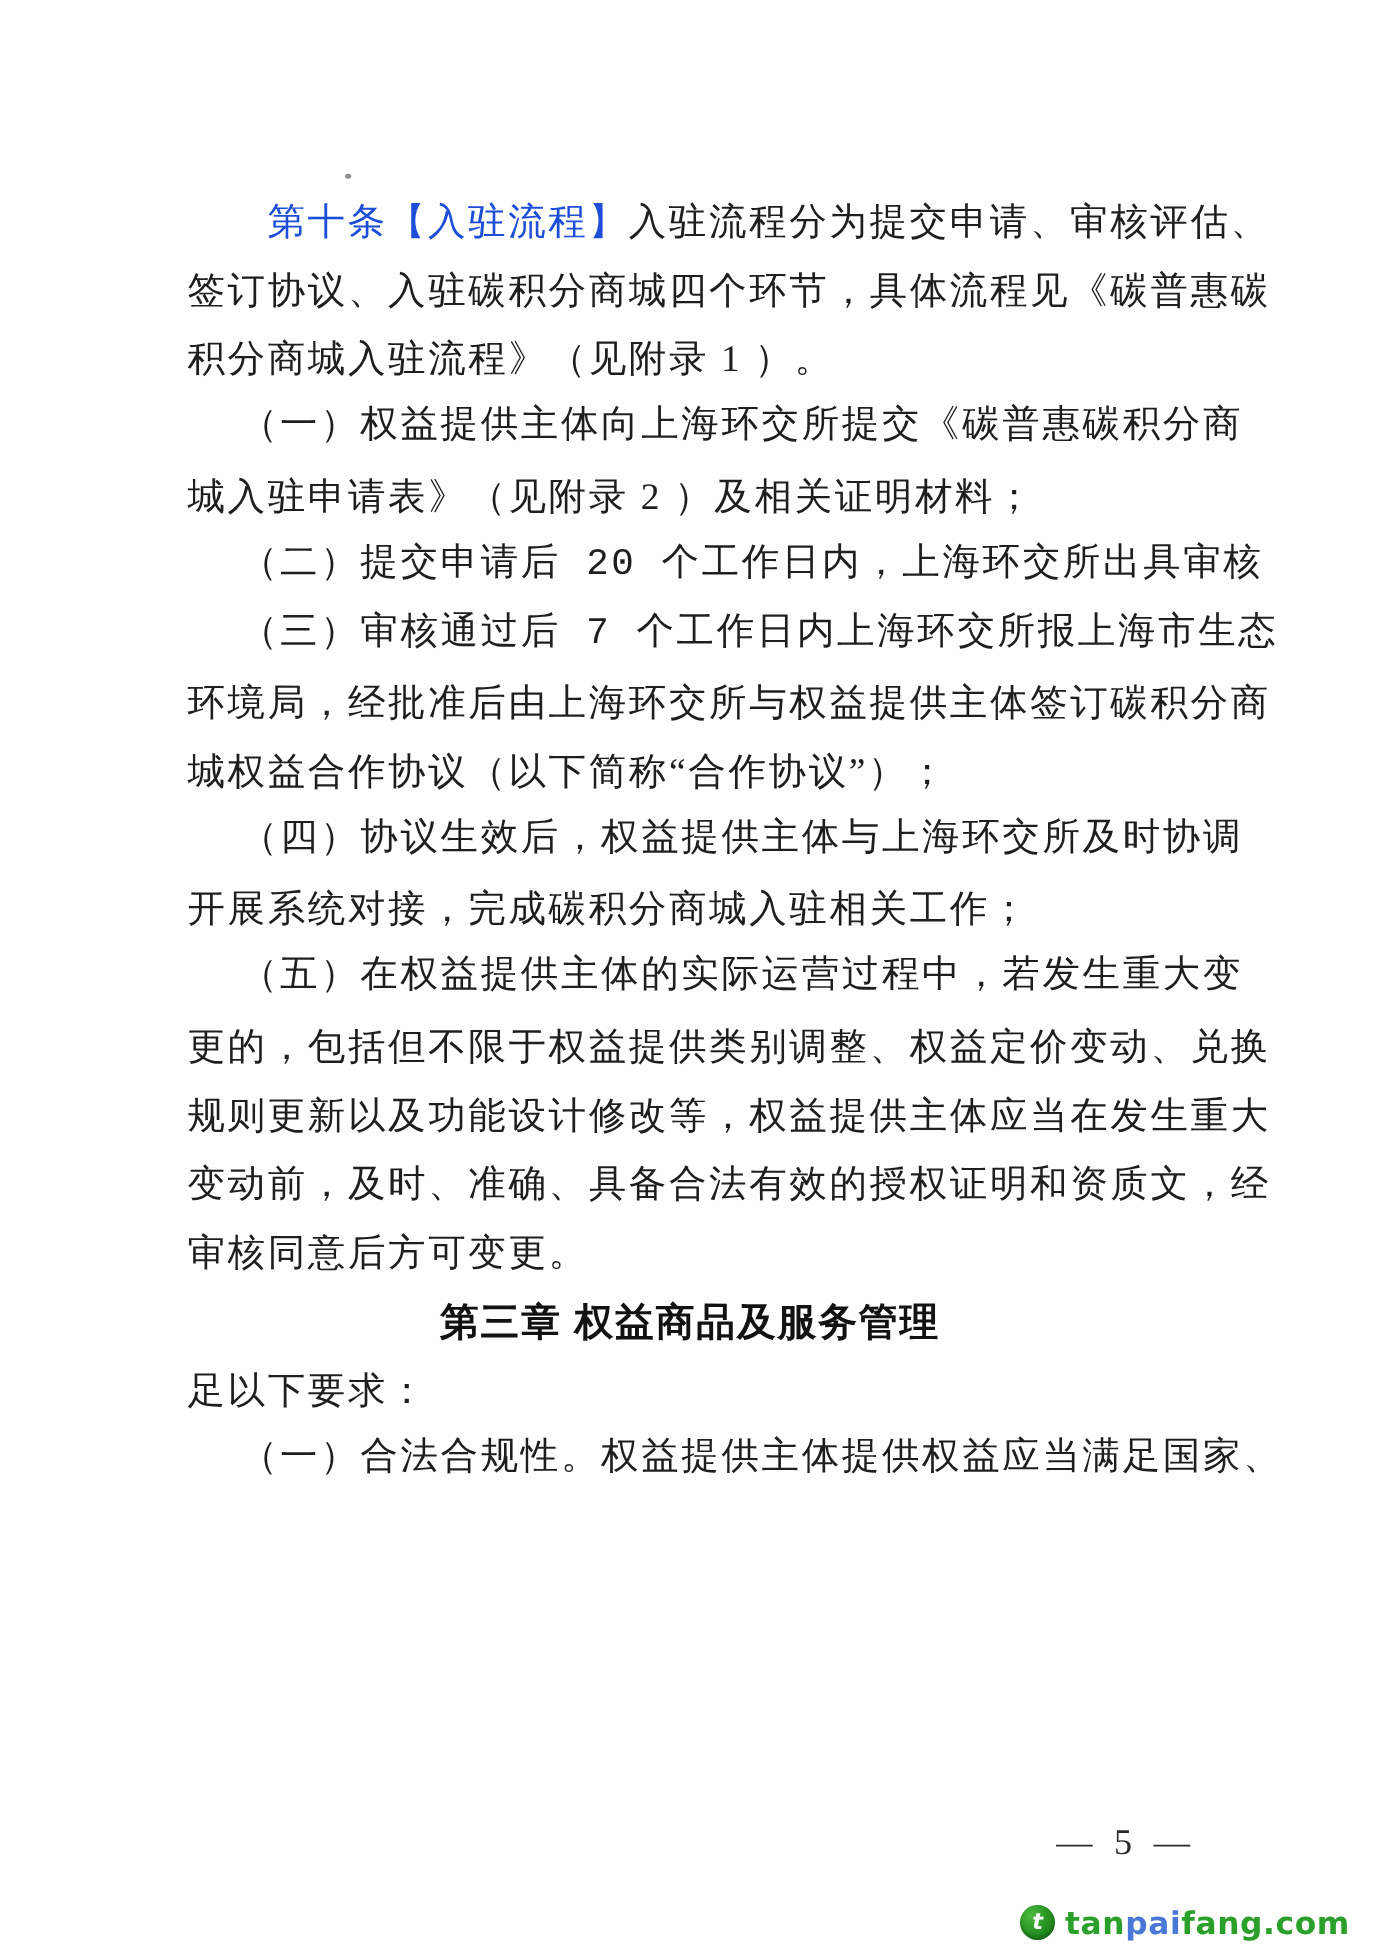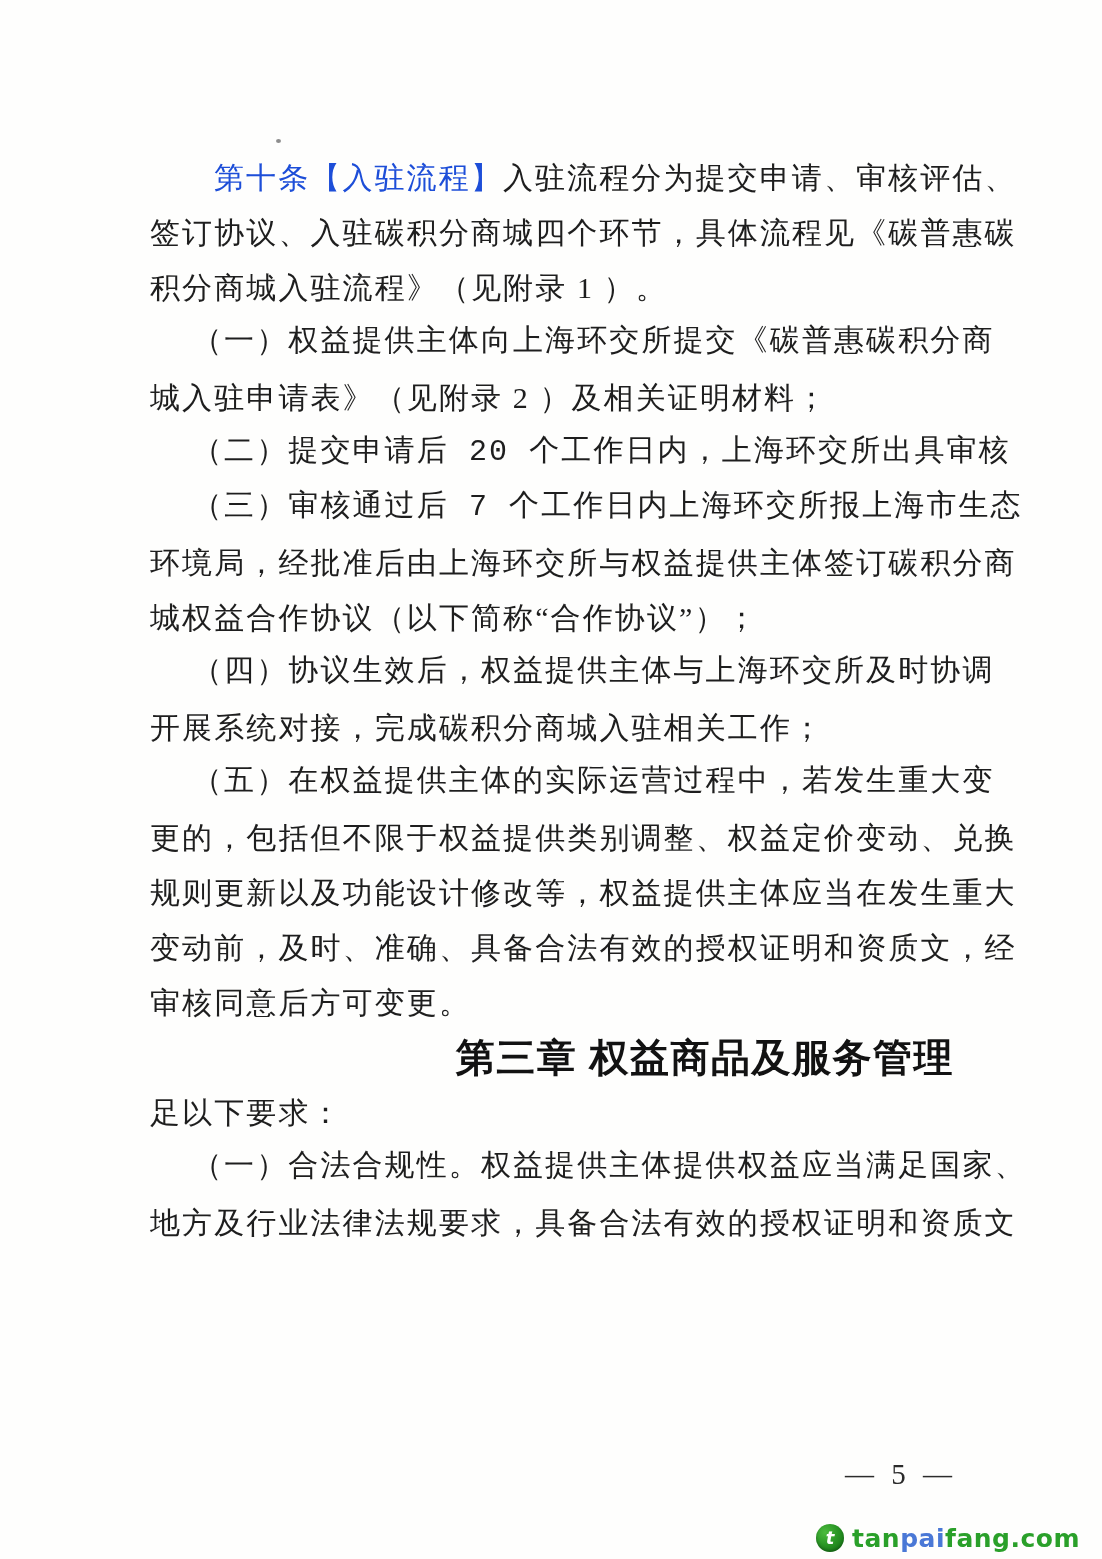--- a/index.html
+++ b/index.html
@@ -31,25 +31,25 @@
     color:#1e1e1e;
     text-align:left;
   }
   .line b{
     font-weight:normal;
     color:#1d4ed8;
   }
   .indent-wide{text-indent:64px;}
   .indent-paren{text-indent:42px;font-family:Liberation Mono, monospace;}
   .chapter{
-    text-align:right;
+    text-align:center;
     text-indent:0;
     font-family:"Liberation Sans","DejaVu Sans",sans-serif;
     font-weight:bold;
-    font-size:39px;
+    font-size:31px;
     letter-spacing:1.5px;
     color:#121212;
   }
   .footer-page-number{
     position:absolute;
     top:1458px;
     right:145px;
     font-size:29px;
     letter-spacing:5px;
     color:#2b2b2b;
@@ -102,21 +102,20 @@
       <div class="line indent-paren">（四）协议生效后，权益提供主体与上海环交所及时协调</div>
       <div class="line">开展系统对接，完成碳积分商城入驻相关工作；</div>
       <div class="line indent-paren">（五）在权益提供主体的实际运营过程中，若发生重大变</div>
       <div class="line">更的，包括但不限于权益提供类别调整、权益定价变动、兑换</div>
       <div class="line">规则更新以及功能设计修改等，权益提供主体应当在发生重大</div>
       <div class="line">变动前，及时、准确、具备合法有效的授权证明和资质文，经</div>
       <div class="line">审核同意后方可变更。</div>
       <div class="line chapter">第三章 权益商品及服务管理</div>
       <div class="line">足以下要求：</div>
       <div class="line indent-paren">（一）合法合规性。权益提供主体提供权益应当满足国家、</div>
-      <div class="line">地方及行业法律法规要求，具备合法有效的授权证明和资质文</div>
     </div>
 
   <div class="footer-page-number">— 5 —</div>
 
   <div class="watermark">
     <span class="wm-icon">t</span>
     <span class="wm-text"><span style="color: rgb(42, 160, 42); text-align: right;">tan</span><span style="color: rgb(74, 120, 214);">pai</span><span style="color: rgb(42, 160, 42);">fang.com</span></span>
   </div>
 
 </div>

